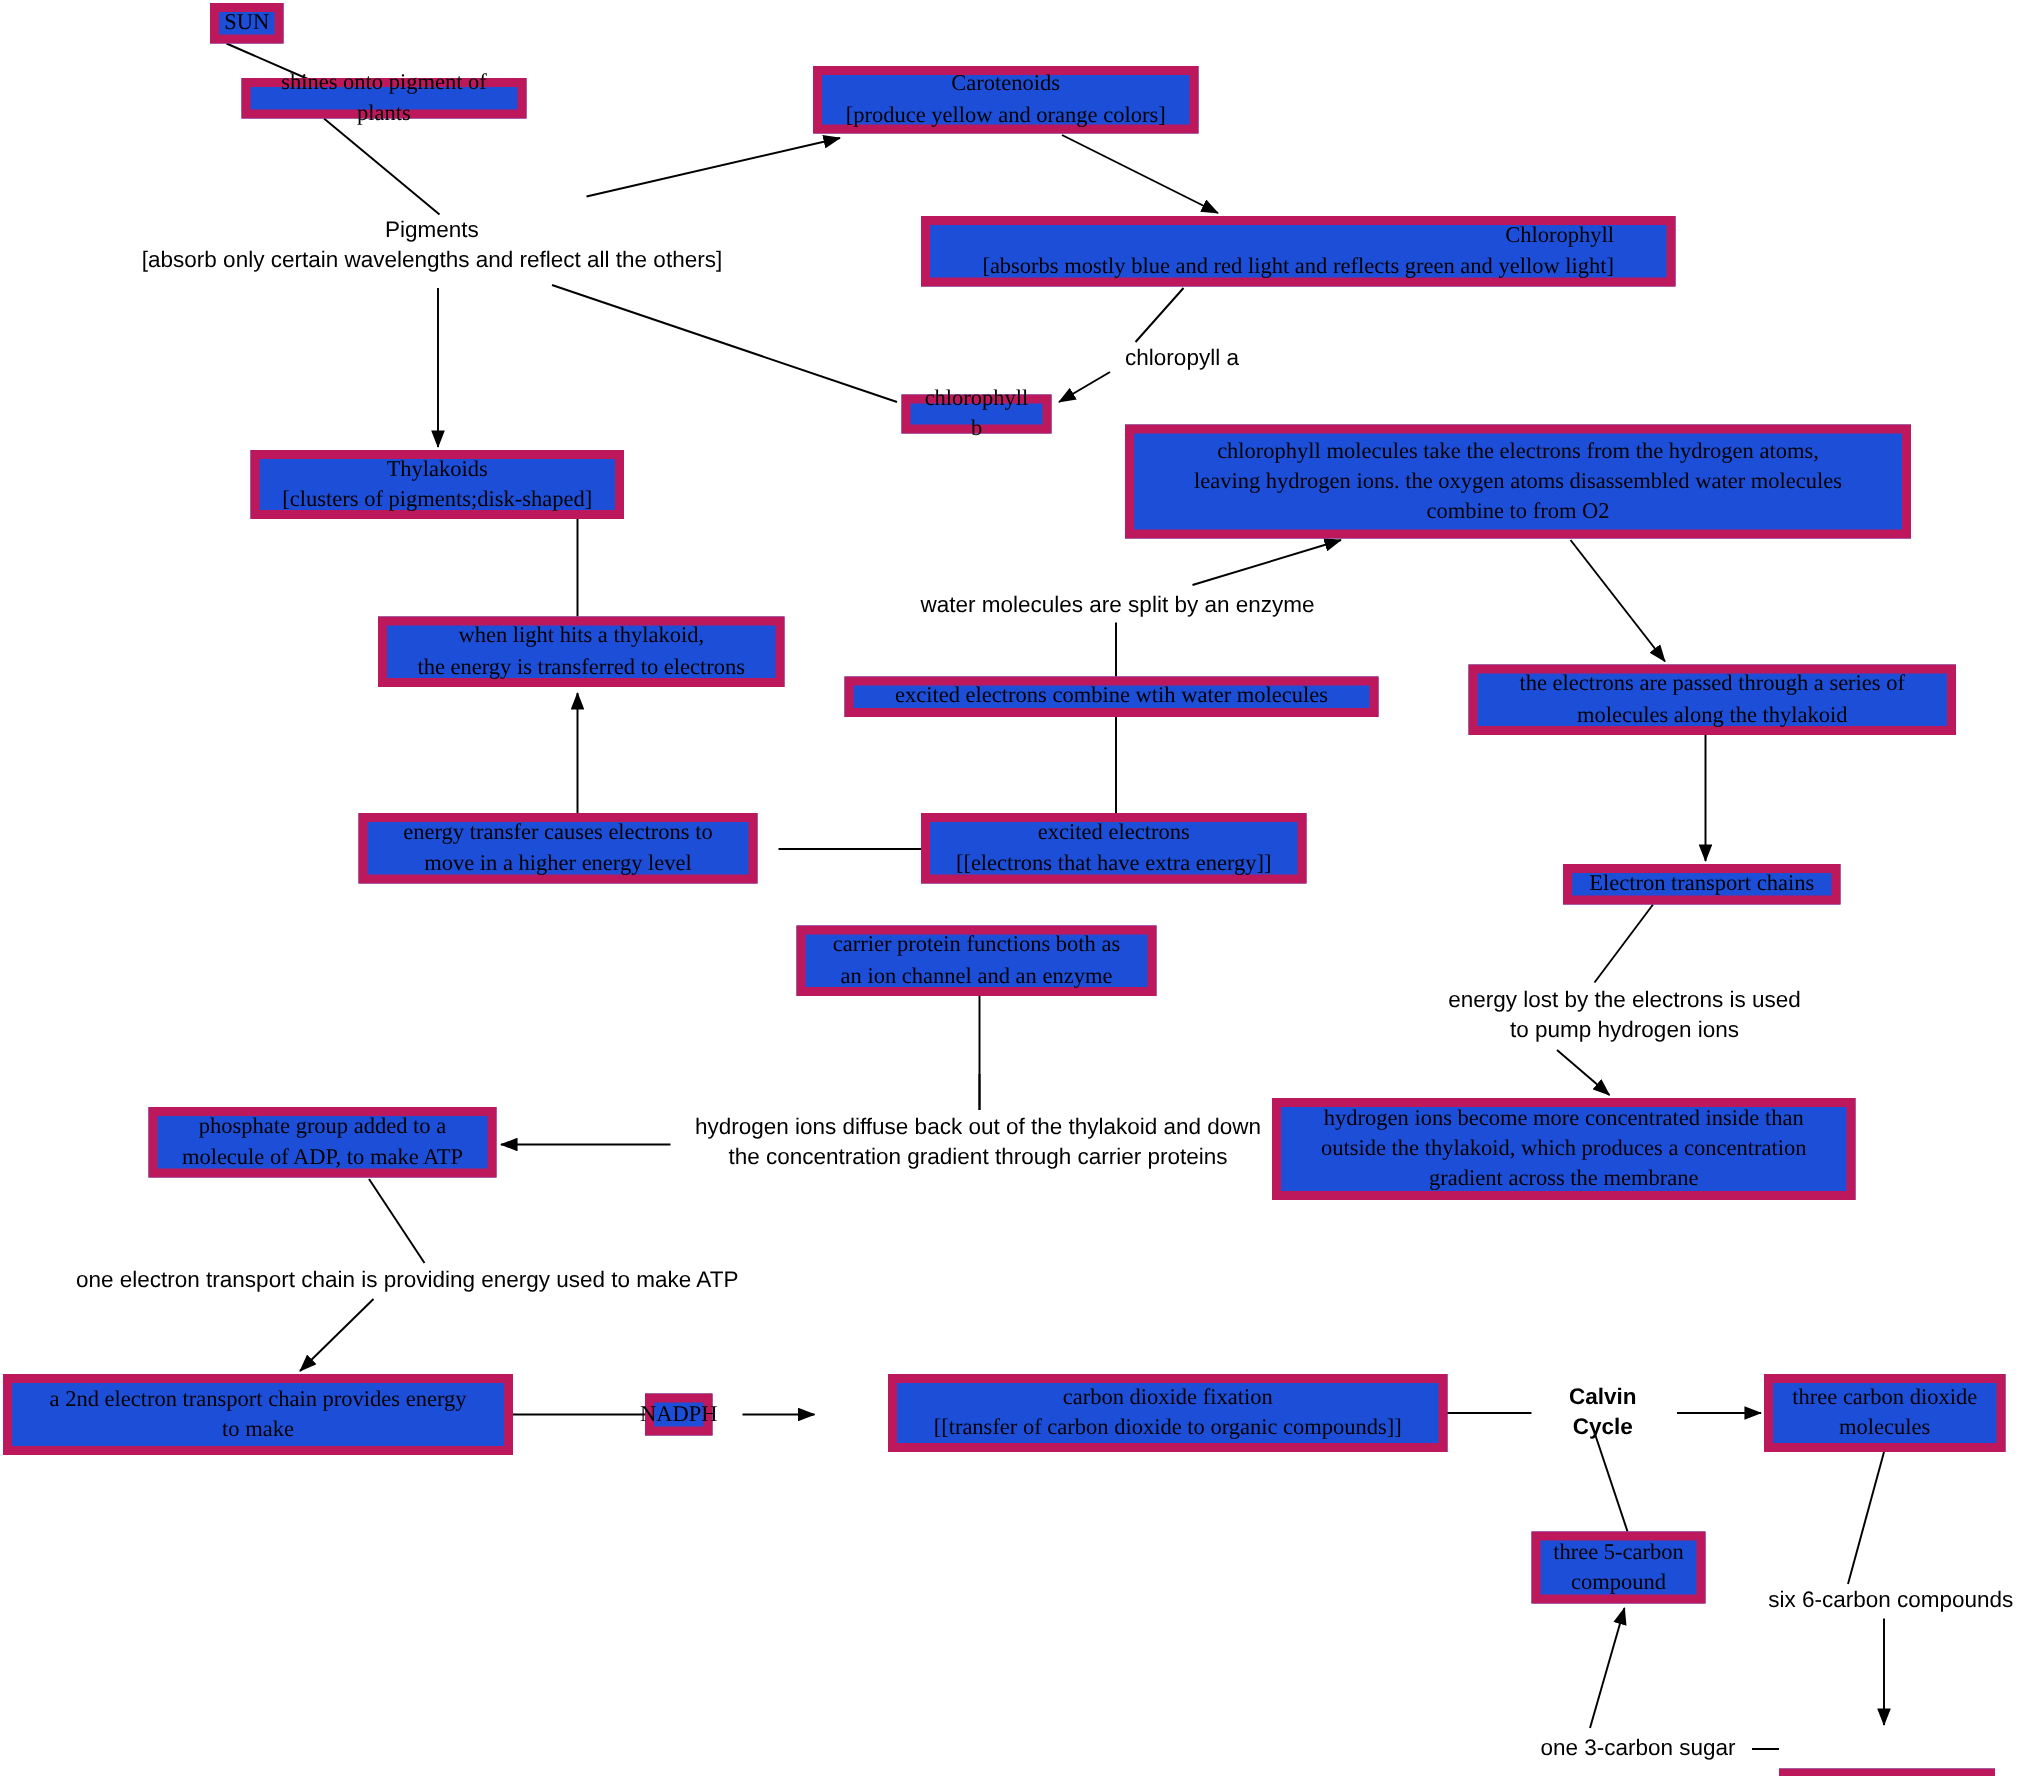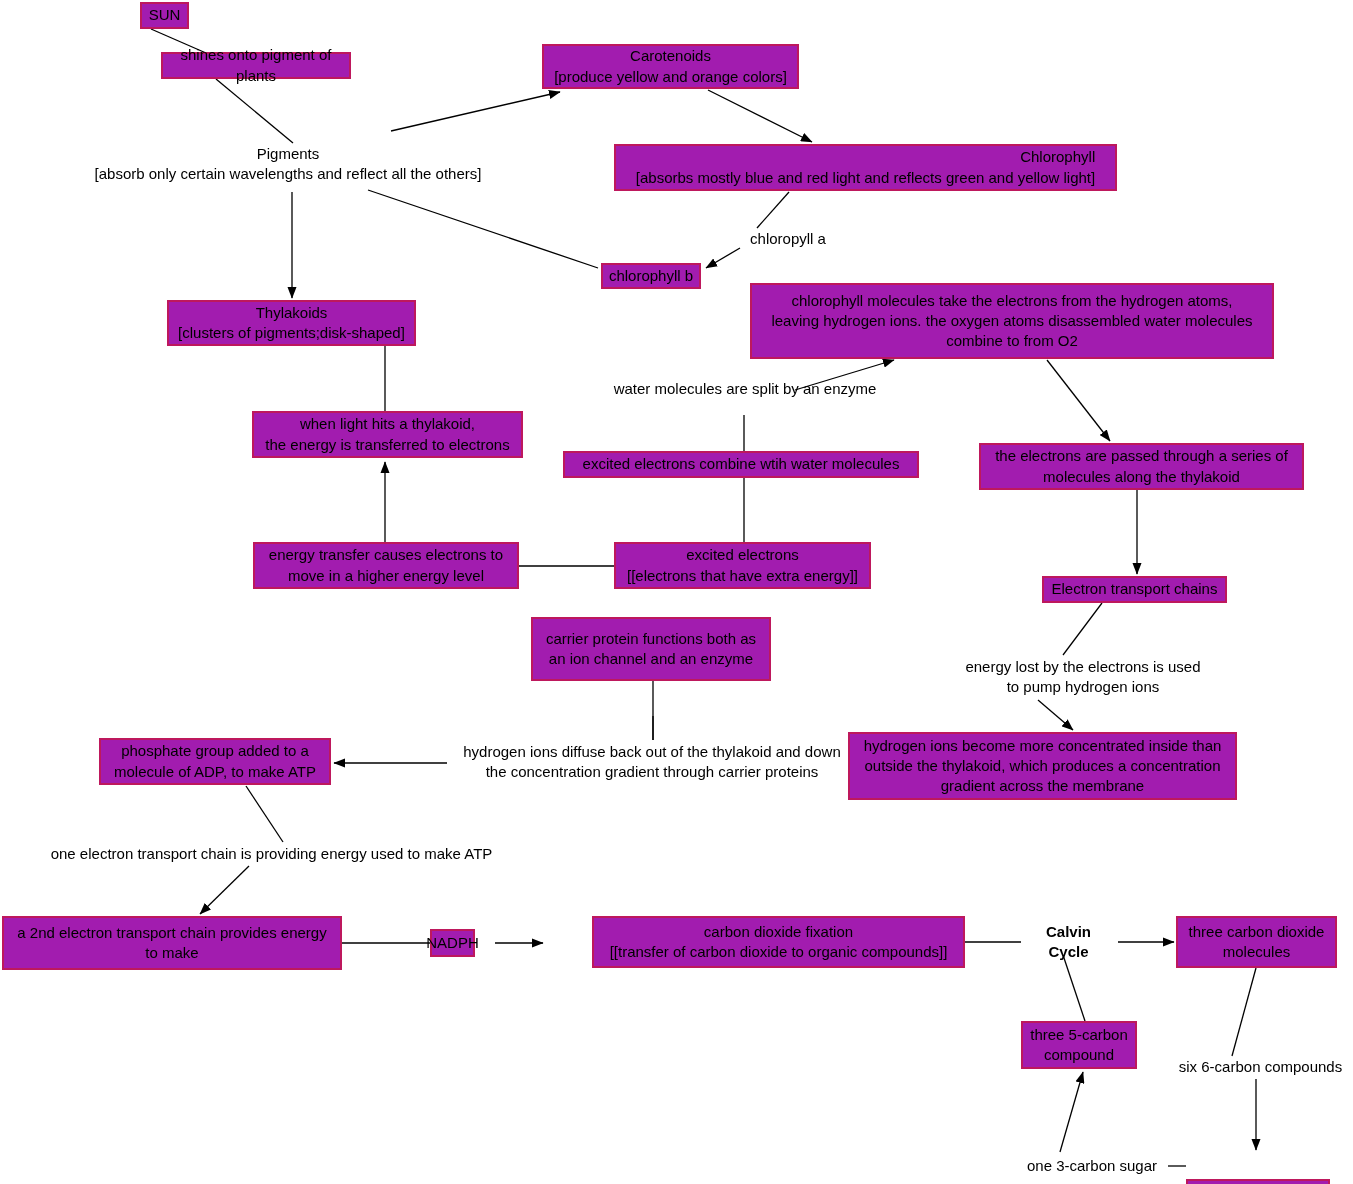--- a/index.html
+++ b/index.html
@@ -23,22 +23,23 @@
     align-items: center;
     justify-content: center;
     text-align: center;
     font-size: 15px;
     line-height: 1.35;
     color: #000;
     white-space: pre-line;
     padding: 2px 4px;
   }
   .node.boxed {
-    border: 2px solid #be185d;
-    background: #a21caf;
+    border: 6px solid #be185d;
+    background: #1d4ed8;
+    font-family: Liberation Serif, serif;
   }
   .node.plain {
     border: none;
     background: transparent;
   }
   svg.edges {
     position: absolute;
     left: 0;
     top: 0;
     width: 1353px;
@@ -100,34 +101,34 @@
 [produce yellow and orange colors]</div>
       <div class="node boxed" style="left: 614px; top: 144px; width: 503px; height: 47px; text-align: right;">Chlorophyll
 [absorbs mostly blue and red light and reflects green and yellow light]</div>
       <div class="node plain" style="left: 742px; top: 228px; width: 92px; height: 22px;">chloropyll a</div>
       <div class="node boxed" style="left: 601px; top: 263px; width: 100px; height: 26px;">chlorophyll b</div>
       <div class="node boxed" style="left: 167px; top: 300px; width: 249px; height: 46px;">Thylakoids
 [clusters of pigments;disk-shaped]</div>
       <div class="node boxed" style="left: 750px; top: 283px; width: 524px; height: 76px;">chlorophyll molecules take the electrons from the hydrogen atoms,
 leaving hydrogen ions. the oxygen atoms disassembled water molecules
 combine to from O2</div>
-      <div class="node plain" style="left: 600px; top: 378px; width: 290px; height: 22px;">water molecules are split by an enzyme</div>
+      <div class="node plain" style="left: 600px; top: 393px; width: 290px; height: 22px;">water molecules are split by an enzyme</div>
       <div class="node boxed" style="left: 563px; top: 451px; width: 356px; height: 27px;">excited electrons combine wtih water molecules</div>
       <div class="node boxed" style="left: 979px; top: 443px; width: 325px; height: 47px;">the electrons are passed through a series of
 molecules along the thylakoid</div>
       <div class="node boxed" style="left: 252px; top: 411px; width: 271px; height: 47px;">when light hits a thylakoid,
 the energy is transferred to electrons</div>
-      <div class="node boxed" style="left: 253px; top: 542px; width: 266px; height: 47px;">energy transfer causes electrons to
+      <div class="node boxed" style="left: 239px; top: 542px; width: 266px; height: 47px;">energy transfer causes electrons to
 move in a higher energy level</div>
       <div class="node boxed" style="left: 614px; top: 542px; width: 257px; height: 47px;">excited electrons
 [[electrons that have extra energy]]</div>
       <div class="node boxed" style="left: 1042px; top: 576px; width: 185px; height: 27px;">Electron transport chains</div>
       <div class="node plain" style="left: 958px; top: 656px; width: 250px; height: 42px;">energy lost by the electrons is used
 to pump hydrogen ions</div>
-      <div class="node boxed" style="left: 531px; top: 617px; width: 240px; height: 64px;">carrier protein functions both as
+      <div class="node boxed" style="left: 531px; top: 617px; width: 240px; height: 47px;">carrier protein functions both as
 an ion channel and an enzyme</div>
       <div class="node boxed" style="left: 848px; top: 732px; width: 389px; height: 68px;">hydrogen ions become more concentrated inside than
 outside the thylakoid, which produces a concentration
 gradient across the membrane</div>
       <div class="node plain" style="left: 447px; top: 740px; width: 410px; height: 44px;">hydrogen ions diffuse back out of the thylakoid and down
 the concentration gradient through carrier proteins</div>
       <div class="node boxed" style="left: 99px; top: 738px; width: 232px; height: 47px;">phosphate group added to a
 molecule of ADP, to make ATP</div>
       <div class="node plain" style="left: 28px; top: 843px; width: 487px; height: 22px;">one electron transport chain is providing energy used to make ATP</div>
       <div class="node boxed" style="left: 2px; top: 916px; width: 340px; height: 54px;">a 2nd electron transport chain provides energy

